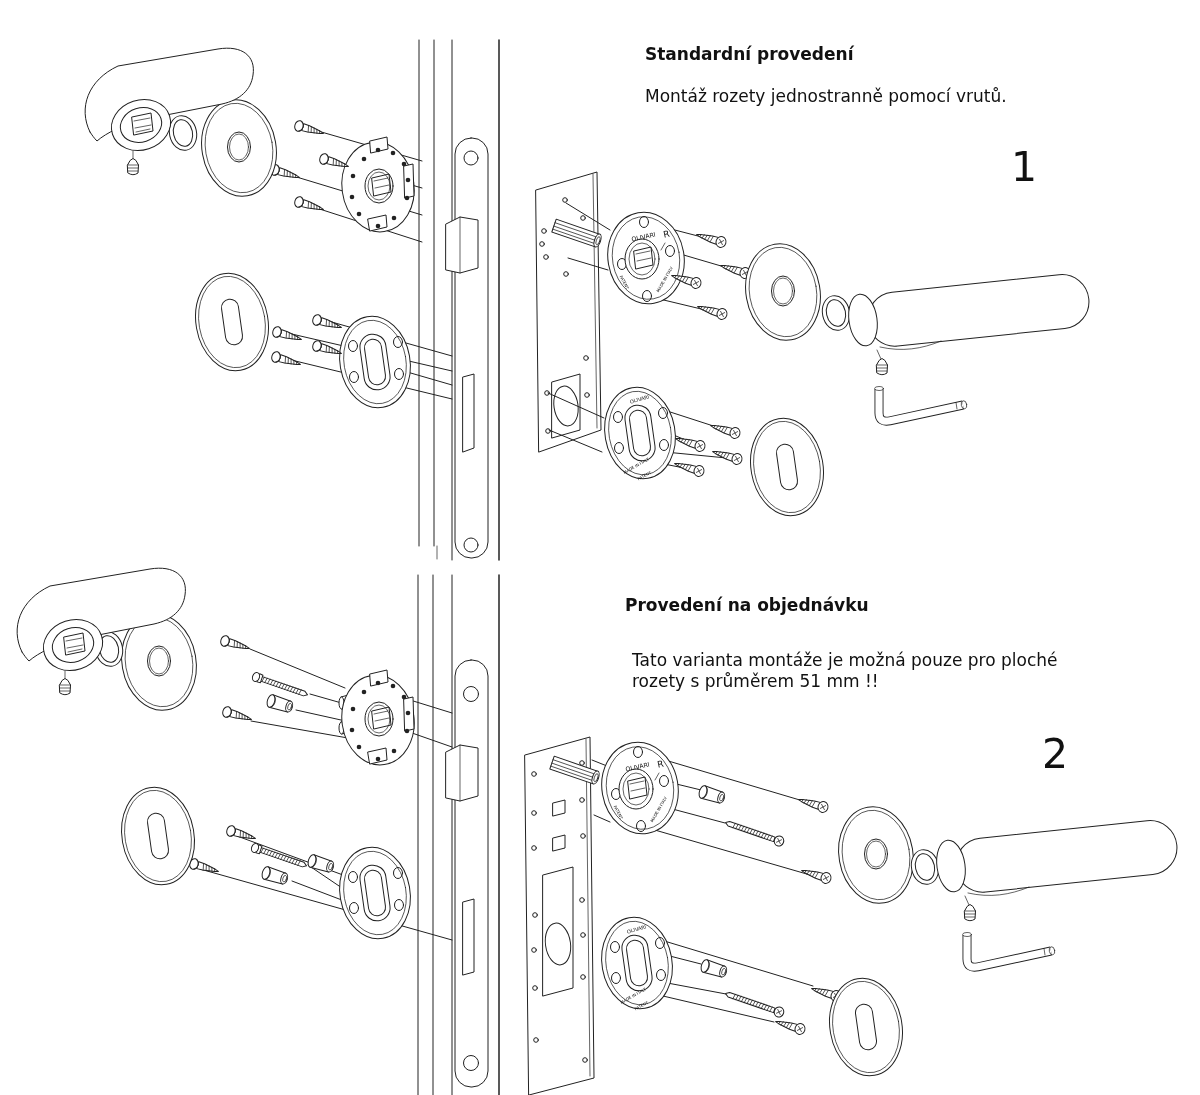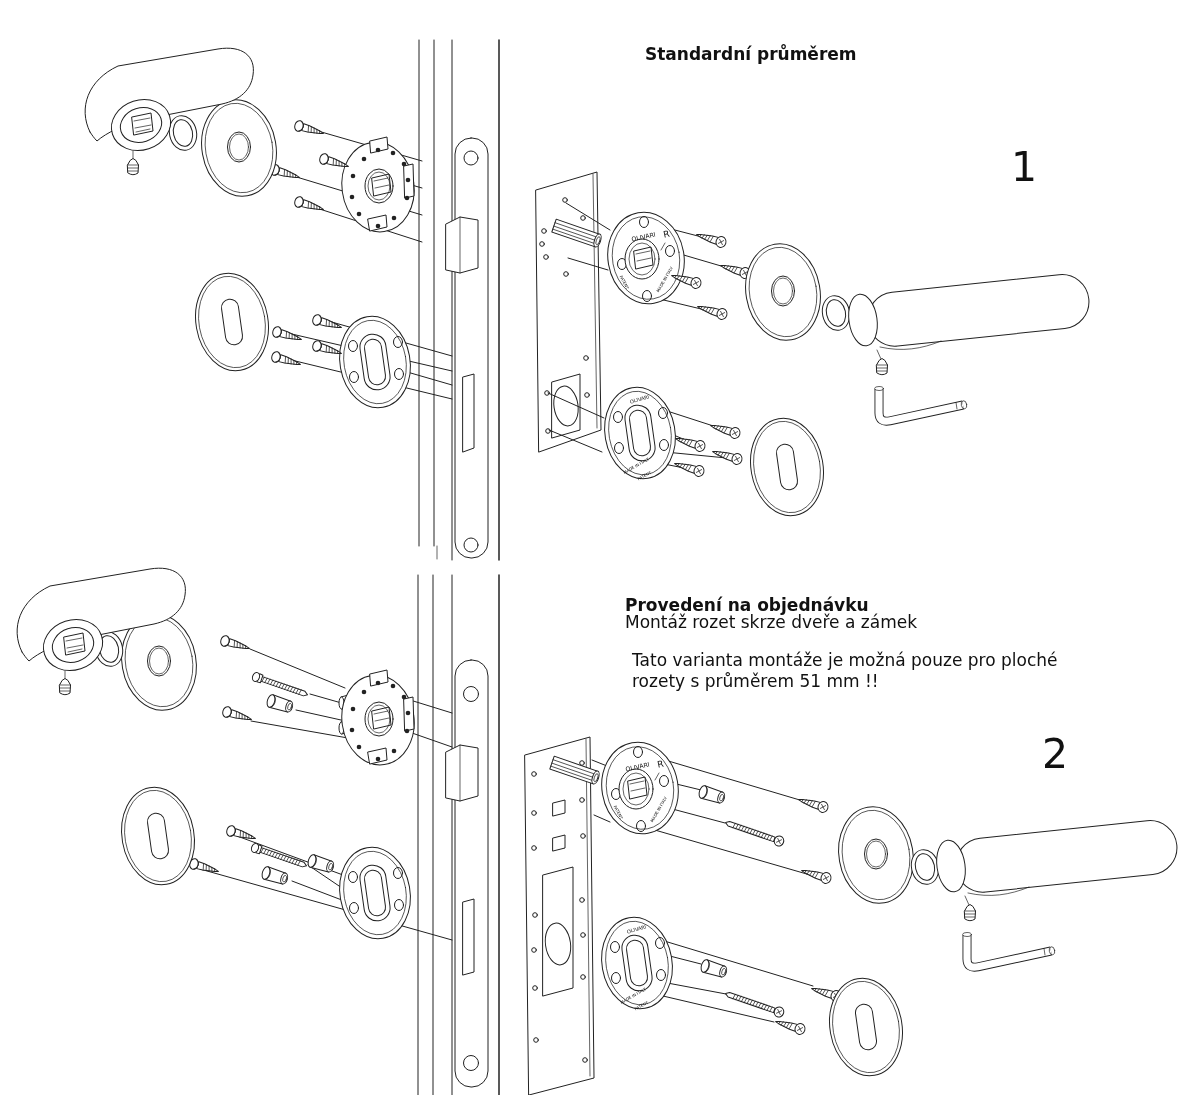--- a/index.html
+++ b/index.html
@@ -346,21 +346,21 @@
         <text class="lbl" font-size="4" transform="translate(642,1007) rotate(-28)">PATENT</text>
         <use href="#sleeve" transform="translate(705,966) rotate(17)"></use>
         <use href="#rodL" transform="translate(779,1012) rotate(19)"></use>
         <use href="#screwL" transform="translate(836,996) rotate(17)"></use>
         <use href="#screwL" transform="translate(800,1029) rotate(17)"></use>
         <use href="#kcover" transform="translate(866,1027)"></use>
       </g>
     </g>
   </svg>
 
-  <div class="txt bold" style="left:645px;top:44px;">Standardní průměrem</div>
+  <div class="txt bold" style="left:645px;top:44px;">Standardní provedení</div>
+  <div class="txt" style="left:645px;top:86px;">Montáž rozety jednostranně pomocí vrutů.</div>
   <div class="stepnum" style="left:989px;top:147px;">1</div>
 
   <div class="txt bold" style="left:625px;top:572px;margin-top:23px;">Provedení na objednávku</div>
-  <div class="txt" style="left:625px;top:612px;">Montáž rozet skrze dveře a zámek</div>
   <div class="txt wrap" style="left:625px;top:650px;">Tato varianta montáže je možná pouze pro ploché rozety s průměrem 51 mm !!</div>
   <div class="stepnum" style="left:1020px;top:734px;">2</div>
 
 </div>
 
 </body></html>

